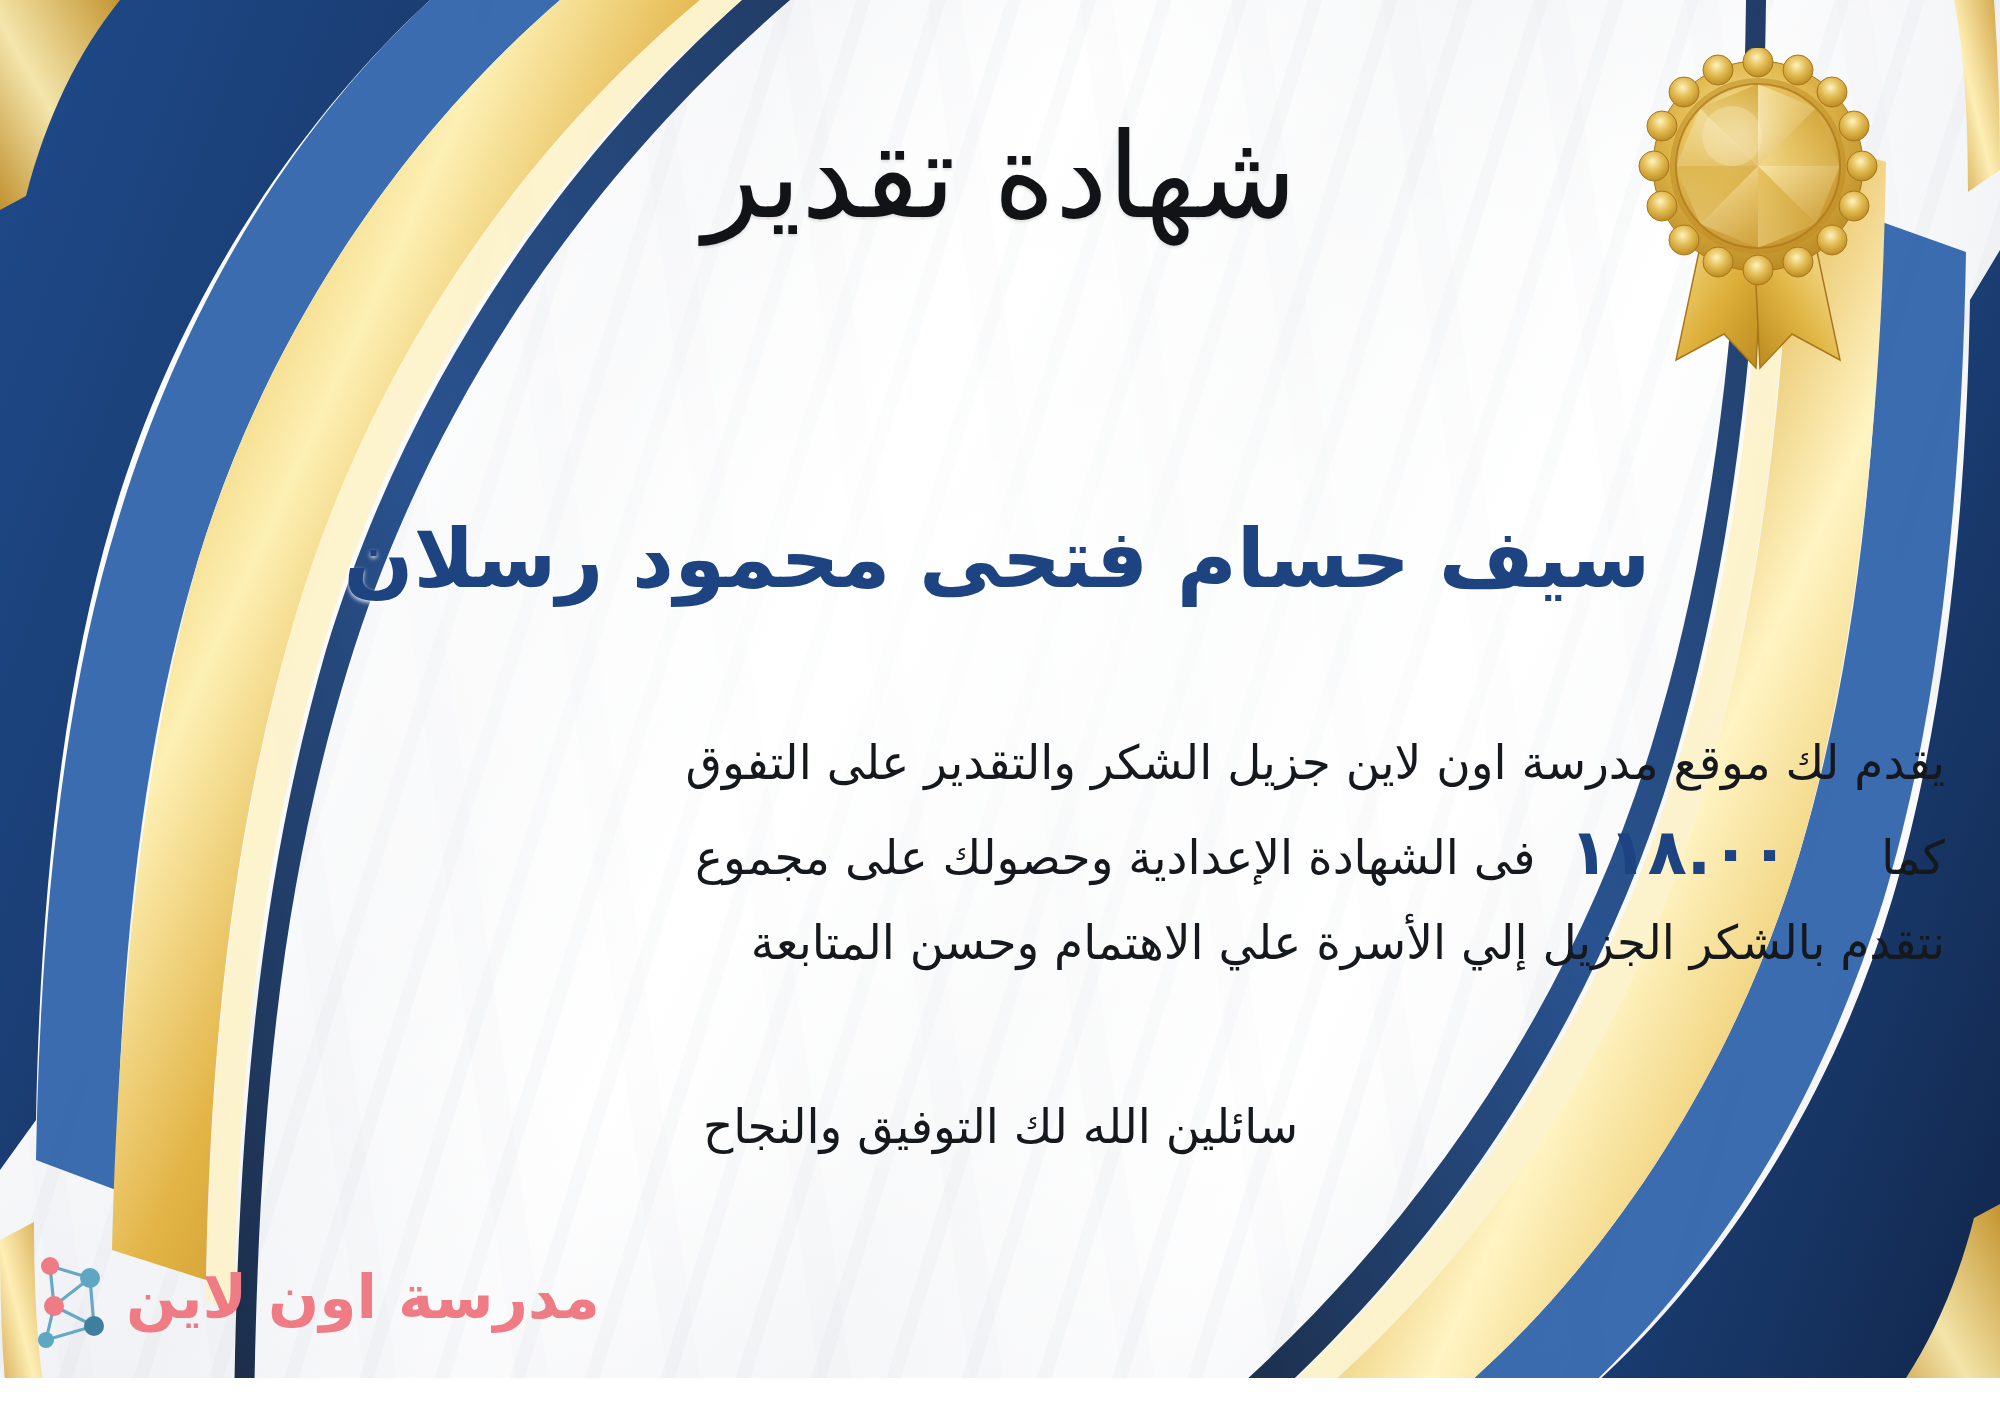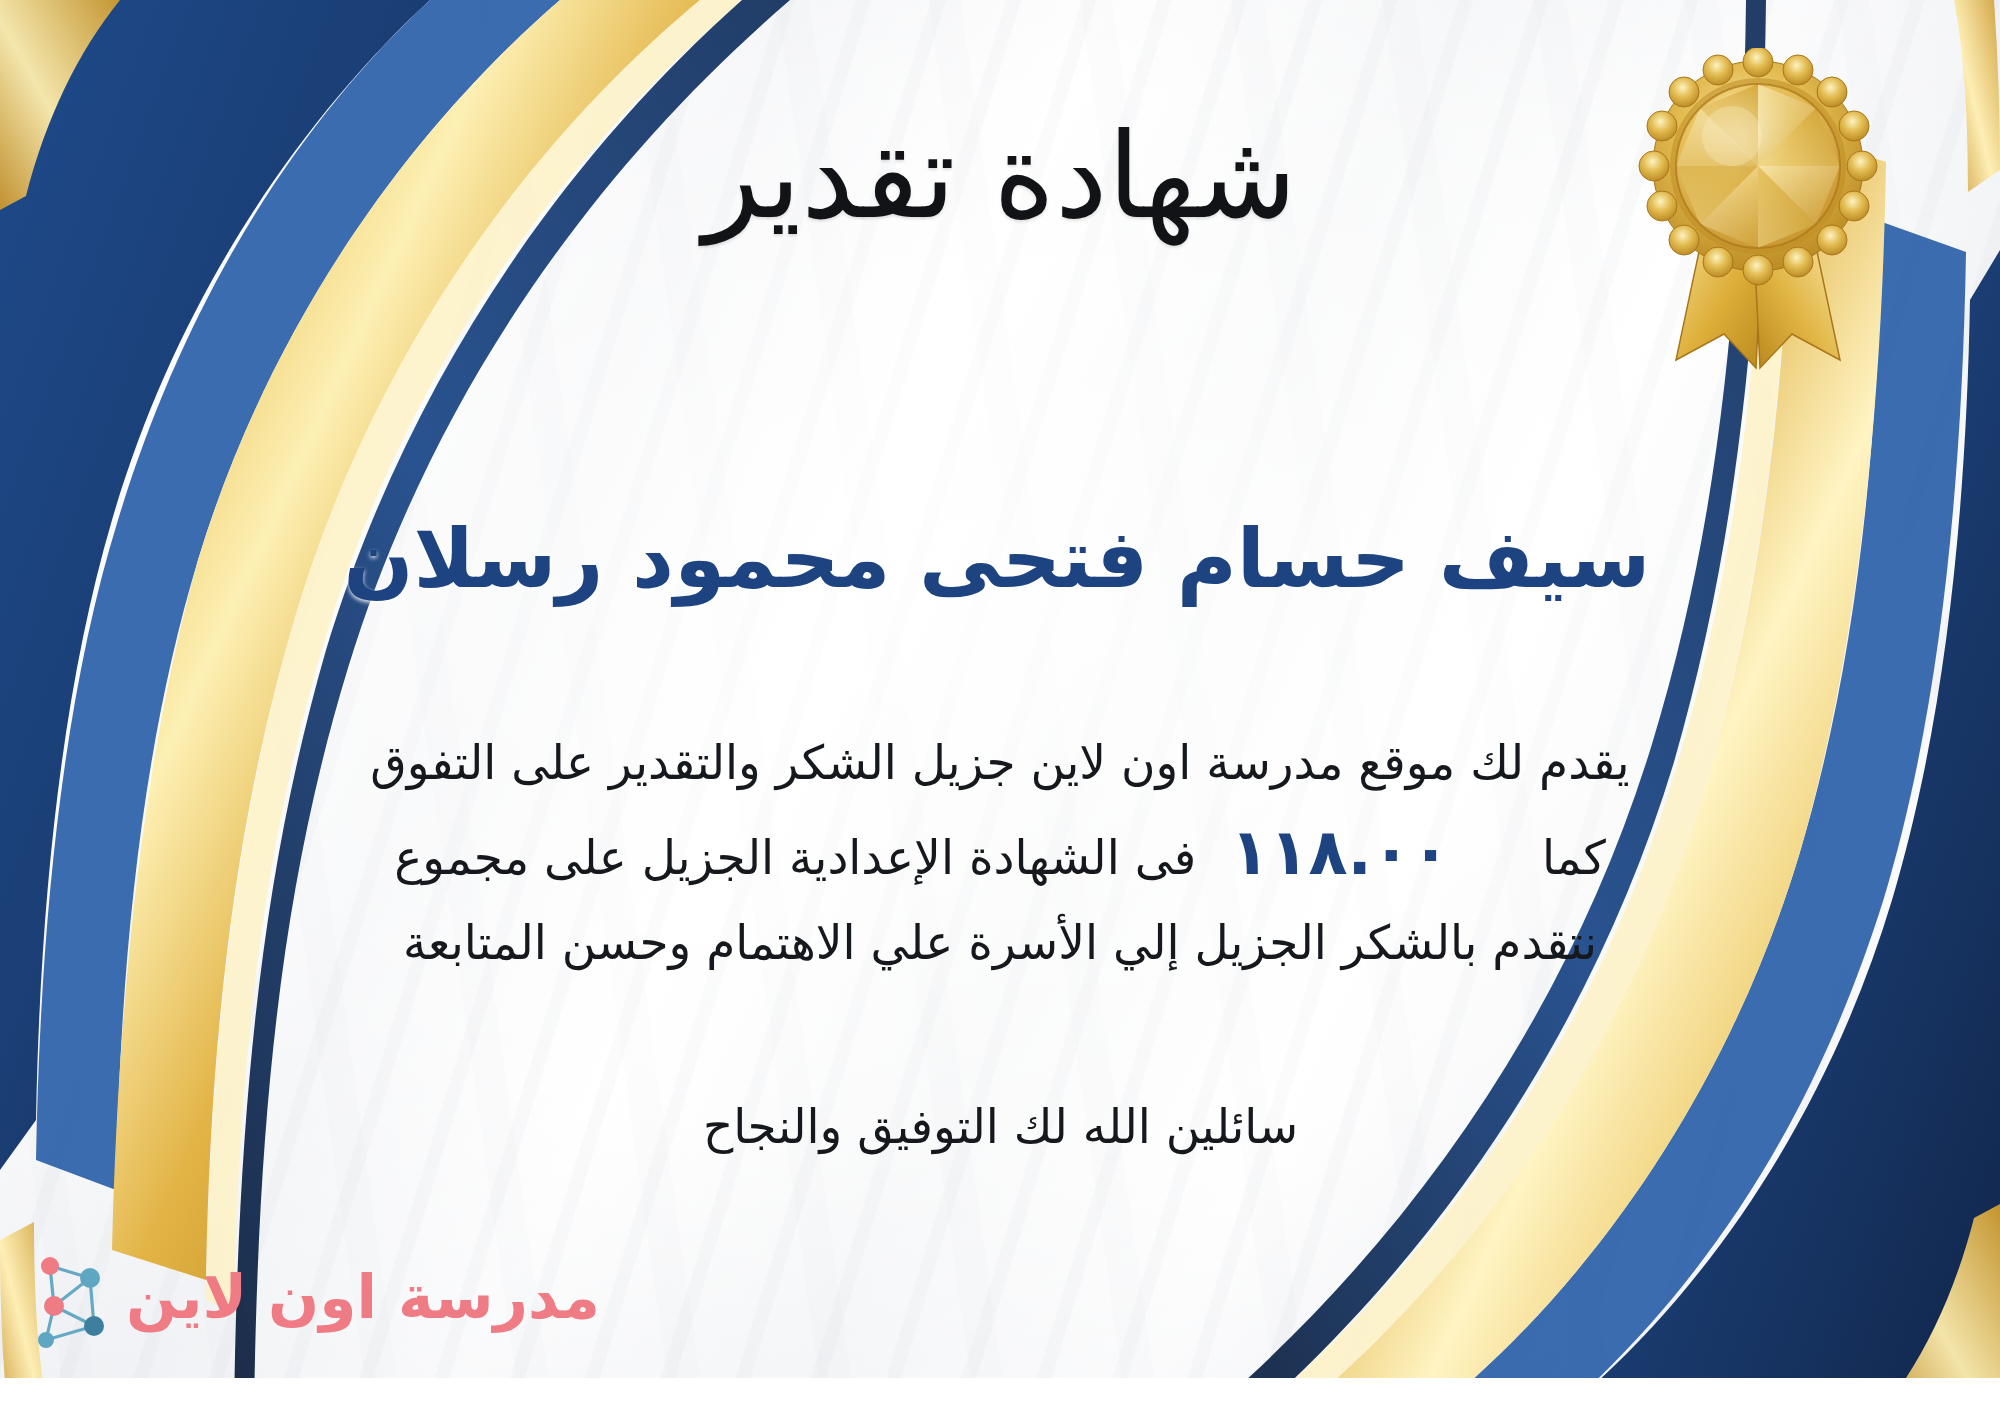--- a/index.html
+++ b/index.html
@@ -84,21 +84,21 @@
     font-size:82px;
     line-height:1.2;
     font-weight:700;
     color:#1d4480;
     text-shadow:0 2px 4px rgba(255,255,255,0.9);
   }
 
   .cert-body{
     position:absolute;
     top:725px; left:55px; right:55px;
-    text-align:center;
+    text-align:right;
     font-size:47px;
     line-height:1.62;
     color:#15181c;
     font-weight:400;
   }
   .cert-body .line{ white-space:nowrap; }
   .score{
     color:#1d4480;
     font-weight:700;
     font-size:64px;
@@ -311,21 +311,21 @@
 
   <div id="content">
 
     <div class="cert-title">شهادة تقدير</div>
 
     <div class="cert-name">سيف حسام فتحى محمود رسلان</div>
 
     <div class="cert-body">
       <div class="line">يقدم لك موقع مدرسة اون لاين جزيل الشكر  والتقدير على التفوق</div>
       <div class="line">
-        <span>كما</span><span class="gap"></span><span class="score">١١٨.٠٠</span><span>فى الشهادة الإعدادية الجزيل على مجموع</span>
+        <span>كما</span><span class="gap"></span><span class="score">١١٨.٠٠</span><span>فى الشهادة الإعدادية وحصولك على مجموع</span>
       </div>
       <div class="line">نتقدم  بالشكر الجزيل إلي الأسرة علي الاهتمام وحسن المتابعة</div>
     </div>
 
     <div class="cert-wish">سائلين الله لك التوفيق  والنجاح</div>
   </div>
 
   <div id="logo">
     <svg class="logo-mark" viewBox="0 0 92 108" xmlns="http://www.w3.org/2000/svg">
       <g stroke="#5fa6c3" stroke-width="3.2" fill="none" opacity="0.95">

